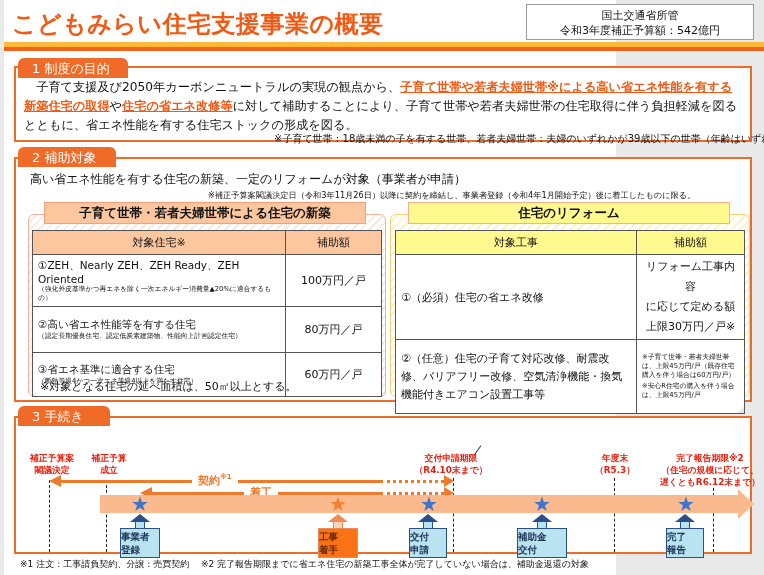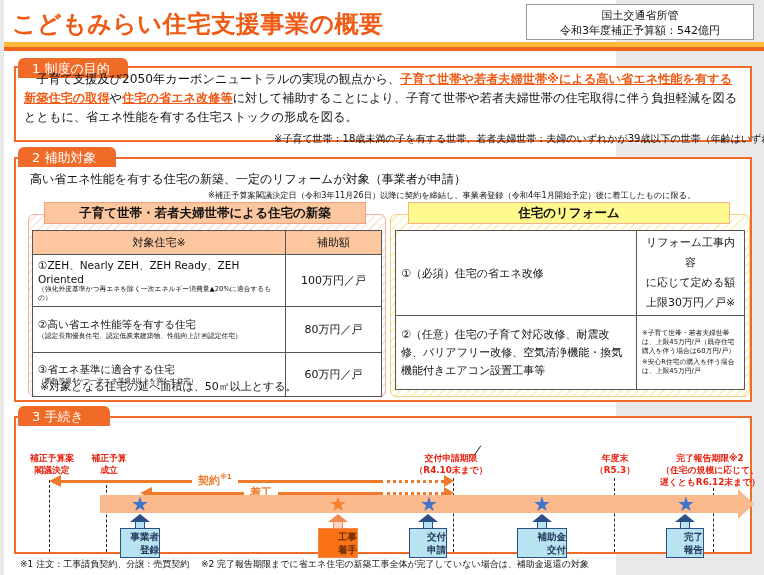--- a/index.html
+++ b/index.html
@@ -13,21 +13,21 @@
   .infobox { left: 522px; top: 4px; width: 228px; height: 36px; border: 1px solid #999; background: #fff; font-size: 11px; text-align: center; line-height: 15px; padding-top: 3px; }
   .hbar1 { left: 0; top: 42px; width: 760px; height: 5px; background: #ffb83a; }
   .hbar2 { left: 0; top: 47px; width: 760px; height: 4px; background: #f0641e; }
 
   
   .sec { border: 2px solid #f06a28; background: #fff; }
   .sec-tab { background: #f06a28; color: #fff; font-size: 13px; border-radius: 6px 6px 0 0; padding: 2px 12px 0 14px; height: 20px; white-space: nowrap; }
 
   .s1 { left: 10px; top: 66px; width: 738px; height: 76px; }
   .s1-tab { left: 14px; top: 58px; width: 110px; }
-  .s1-text { left: 20px; top: 70px; width: 720px; font-size: 12.2px; line-height: 19px; }
+  .s1-text { left: 20px; top: 78px; width: 720px; font-size: 12.2px; line-height: 19px; }
   .s1-text .ul { color: #f05a14; text-decoration: underline; font-weight: bold; }
   .s1-note { left: 270px; top: 132px; font-size: 10px; white-space: nowrap; }
 
   .s2 { left: 10px; top: 157px; width: 738px; height: 245px; }
   .s2-tab { left: 14px; top: 147px; width: 98px; }
   .s2-line { left: 26px; top: 171px; font-size: 12px; white-space: nowrap; }
   .s2-note { left: 204px; top: 190px; font-size: 8.2px; white-space: nowrap; }
 
   .panel-l { left: 24px; top: 214px; width: 358px; height: 183px; border: 1px solid #f5b1a0; border-radius: 6px;
     background: repeating-linear-gradient(135deg, #fff 0 4px, #fde8e0 4px 6px); }
@@ -70,21 +70,21 @@
   .kdot { height: 0; border-top: 3px dotted #ef7a2c; }
   .lhead { width: 0; height: 0; border-top: 6px solid transparent; border-bottom: 6px solid transparent; border-right: 12px solid #ef7a2c; }
   .rhead { width: 0; height: 0; border-top: 6px solid transparent; border-bottom: 6px solid transparent; border-left: 10px solid #ef7a2c; }
   .klabel { font-size: 11px; color: #ef7a2c; font-weight: bold; background: #fff; padding: 0 6px; white-space: nowrap; }
   .klabel sup { font-size: 7px; }
 
   .star { font-size: 20px; line-height: 20px; text-align: center; width: 24px; }
   .star.blue { color: #3f74c8; }
   .star.orange { color: #f5812f; }
 
-  .upbox { width: 40px; text-align: right; border-radius: 13px; }
+  .upbox { width: 40px; text-align: left; border-radius: 13px; }
   .uparrow { width: 0; height: 0; margin: 0 auto; border-left: 10px solid transparent; border-right: 10px solid transparent; }
   .uparrow.blue { border-bottom: 8px solid #2d4f87; }
   .uparrow.orange { border-bottom: 8px solid #f08a55; }
   .ustem { width: 10px; height: 6px; margin: 0 auto; }
   .ustem.blue { background: #b8e3f0; border-left: 1px solid #2d4f87; border-right: 1px solid #2d4f87; }
   .ustem.orange { background: #fdd5bc; border-left: 1px solid #f08a55; border-right: 1px solid #f08a55; }
   .ubody { font-size: 9.5px; line-height: 13px; padding: 1px 0; font-weight: bold; }
   .ubody.blue { background: #b8e3f0; border: 1.5px solid #2d4f87; color: #1f3357; }
   .ubody.orange { background: #f97316; border: 1.5px solid #f08a55; color: #6a2a05; }
 
@@ -137,20 +137,24 @@
     <tr class="r3">
       <td><span>③省エネ基準に適合する住宅</span><span class="sub">（断熱等級4かつ一次エネ等級4以上を満たす住宅）</span></td>
       <td class="amt">60万円／戸</td>
     </tr>
   </tbody>
     </table>
   <div class="abs l-note">※対象となる住宅の延べ面積は、50㎡以上とする。</div>
 
   <table class="tbl-r">
     <tbody>
+        <tr>
+      <th>対象工事</th>
+      <th>補助額</th>
+    </tr>
     <tr class="r1">
       <td>①（必須）住宅の省エネ改修</td>
       <td class="amt">
         <div>リフォーム工事内容</div>
         <div>に応じて定める額</div>
         <div>上限30万円／戸※</div>
       </td>
     </tr>
     <tr class="r2">
       <td>②（任意）住宅の子育て対応改修、耐震改修、バリアフリー改修、空気清浄機能・換気機能付きエアコン設置工事等</td>

